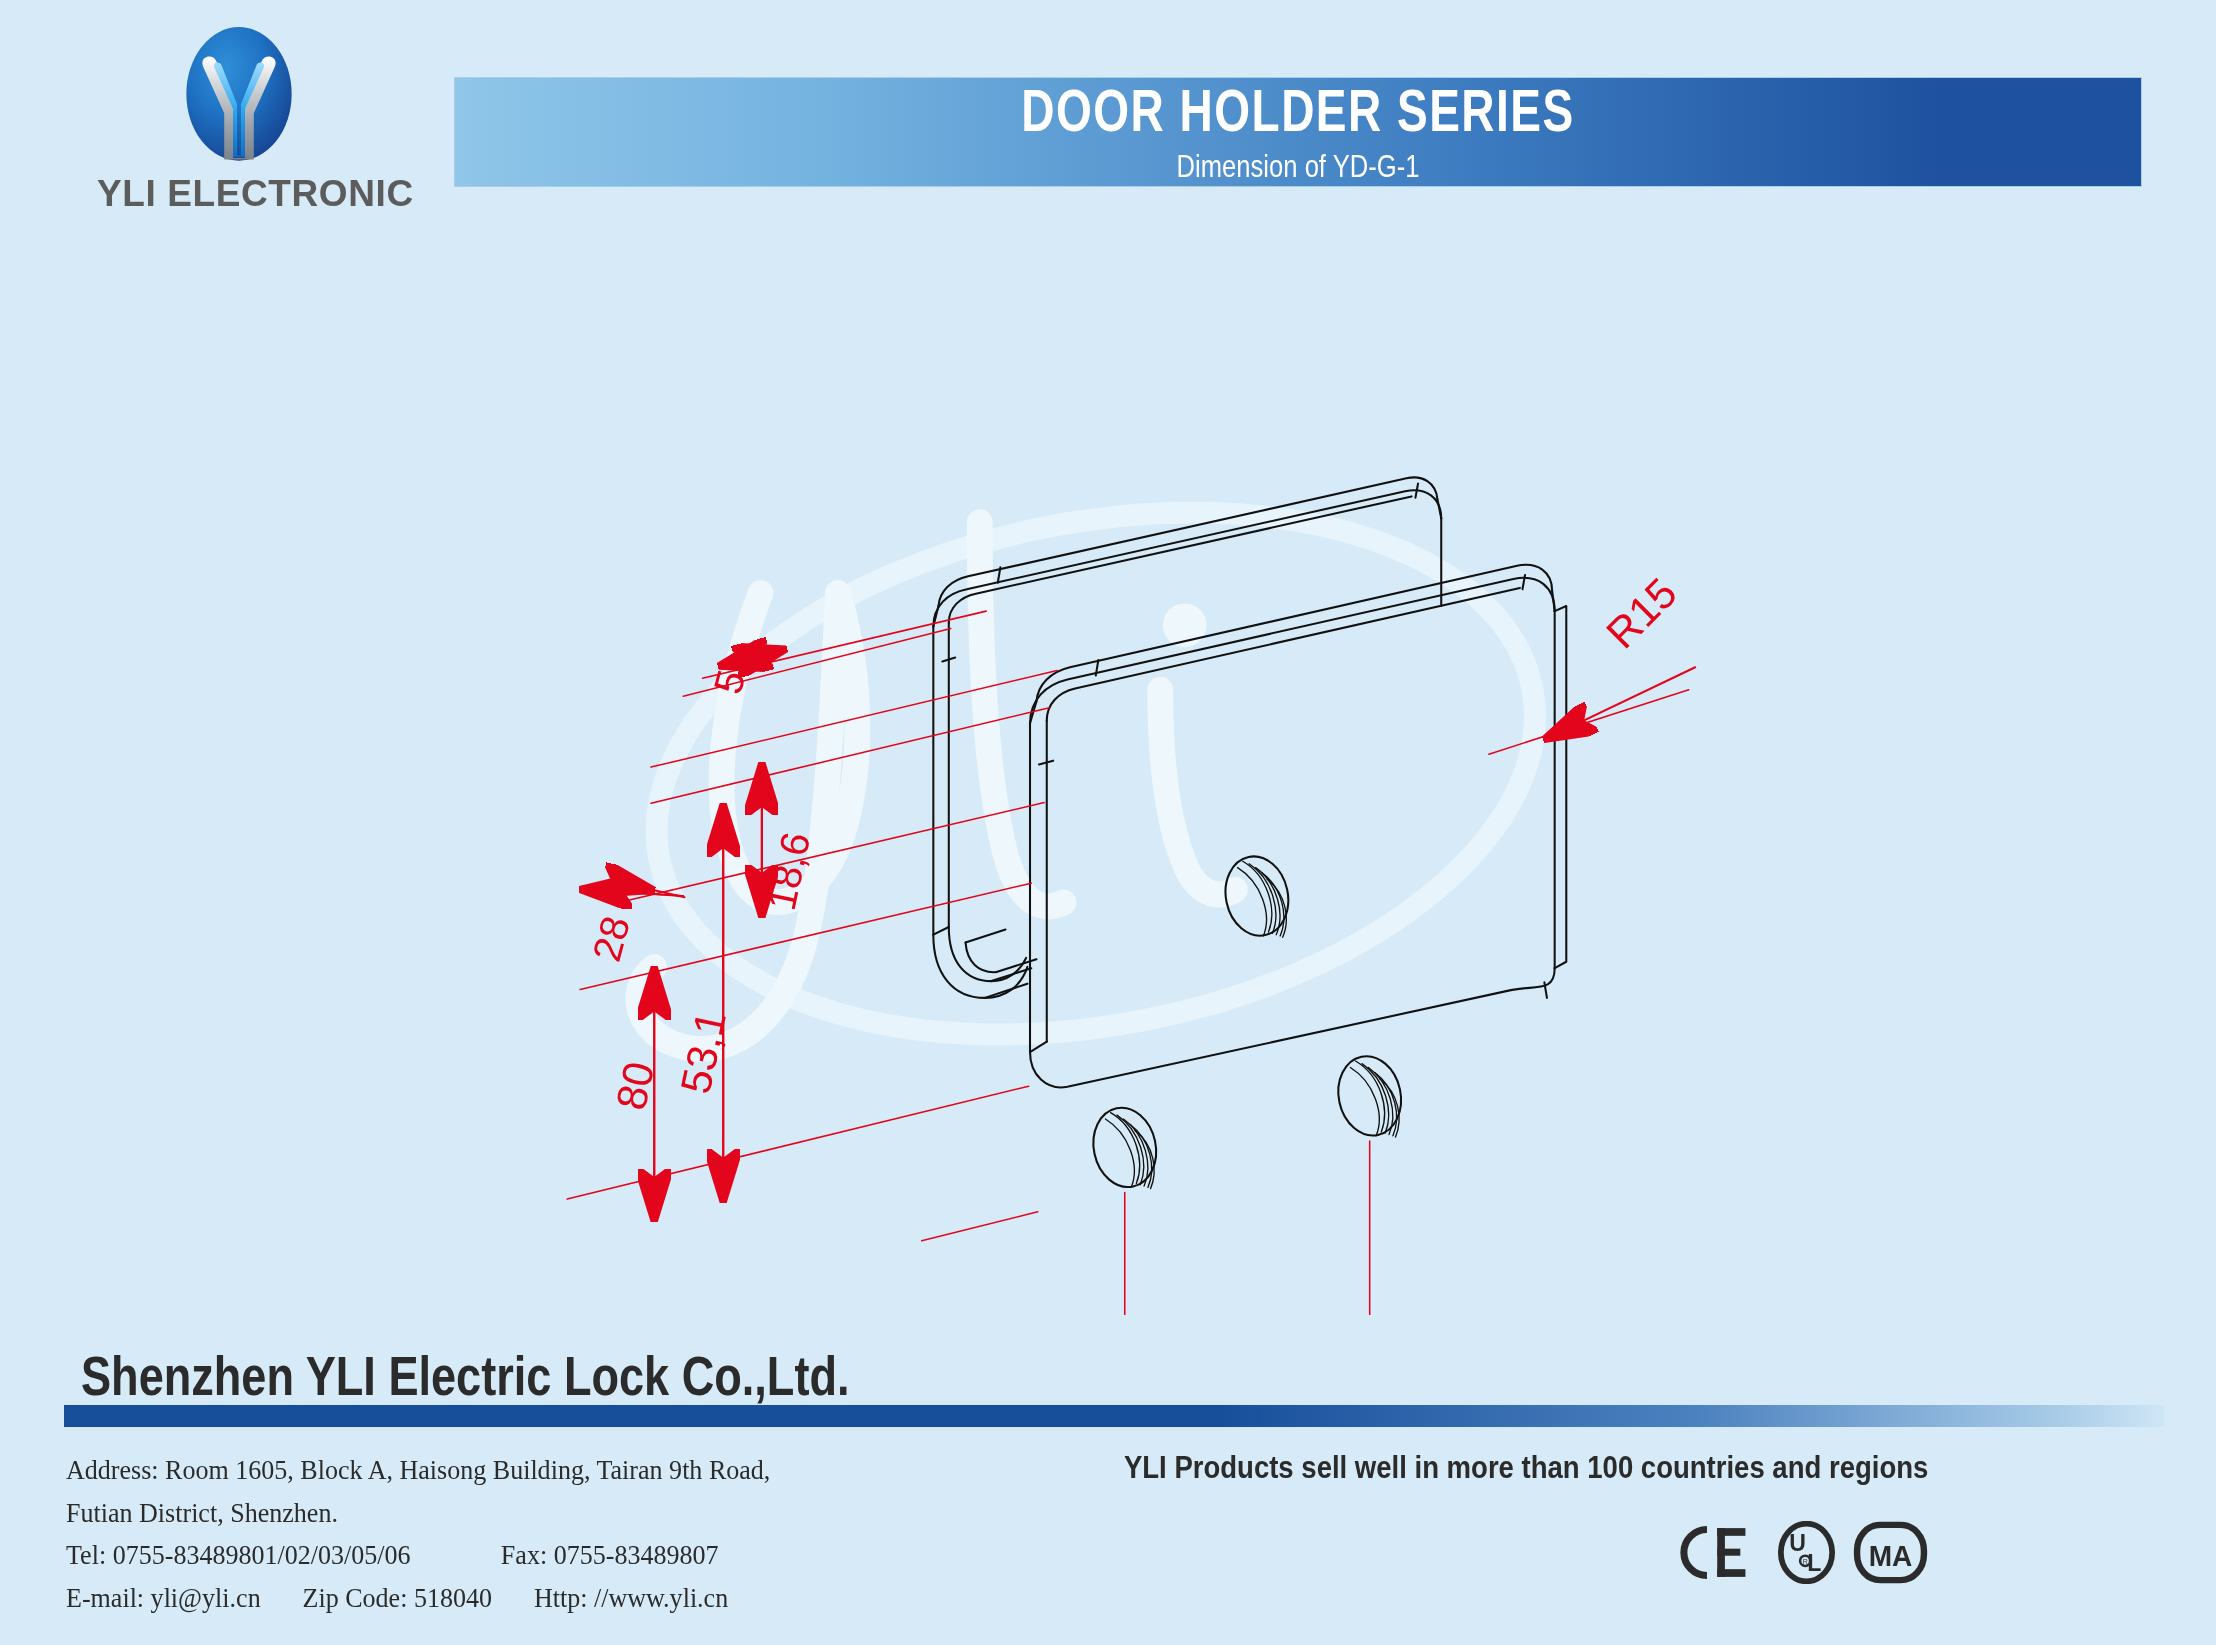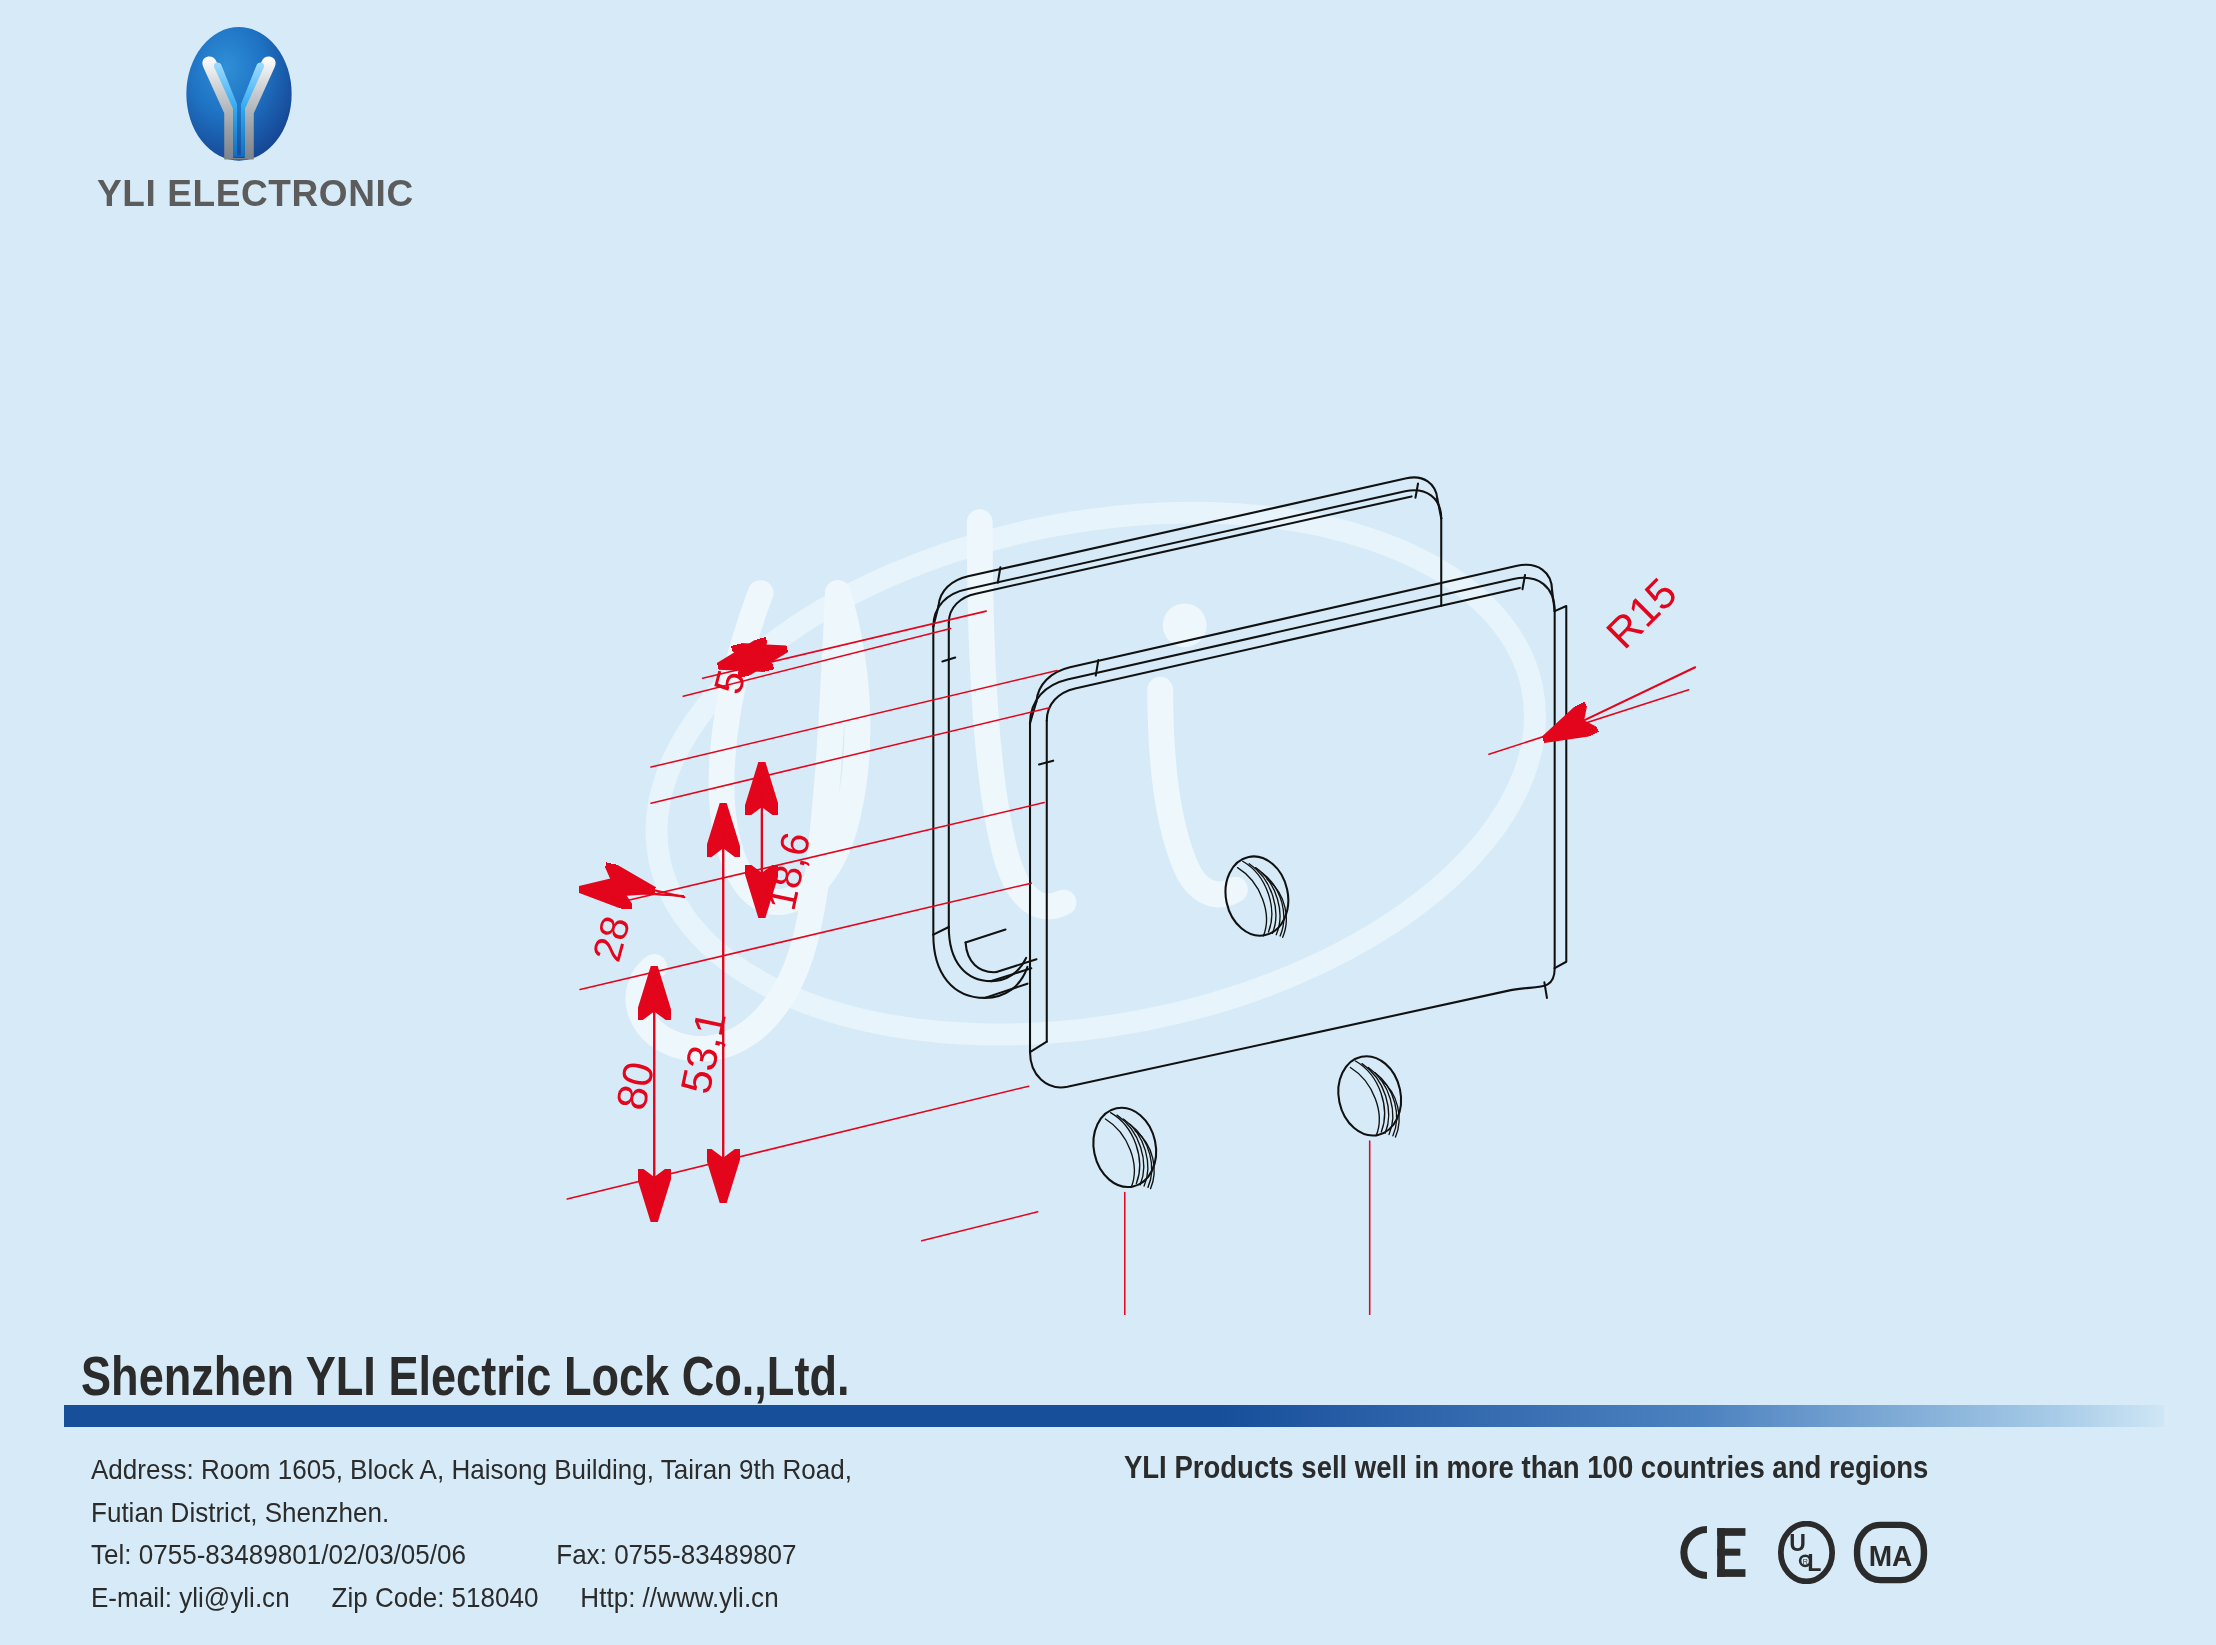--- a/index.html
+++ b/index.html
@@ -52,21 +52,21 @@
     position:absolute;left:81px;top:42px;
     color:#2b2b2b;font-size:55px;font-weight:bold;
     transform:scaleX(.82);transform-origin:left top;
     white-space:nowrap;
   }
   #footer-rule{
     position:absolute;left:64px;top:1405px;width:2100px;height:22px;
     background:linear-gradient(to right,#184f9b 0%,#184f9b 55%,#4d82c0 78%,#a8cce8 95%,#cfe6f5 100%);
   }
 
-  #address-block{position:absolute;left:91px;top:147px;width:967px;color:#2b2b2b;}
+  #address-block{position:absolute;left:66px;top:147px;width:967px;color:#2b2b2b;font-family:Liberation Serif, serif;}
   .addr-line{
     font-size:28px;line-height:1.52;white-space:nowrap;
     transform:scaleX(.93);transform-origin:left top;
   }
   .addr-row{display:flex;white-space:nowrap;}
   .tel-gap{display:inline-block;width:97px;}
   .email-gap{display:inline-block;width:45px;}
   .zip-gap{display:inline-block;width:45px;}
 
   #tagline{
@@ -116,20 +116,24 @@
                    C152 66 150 70 148 74 L118 140 L118 212 L72 212 L72 140 L42 74 C40 70 38 66 38 62 Z" fill="url(#metal1)"></path>
 
           <path d="M56 66 C56 60 66 59 68 66 L92 126 L92 206 L98 206 L98 126 L122 66
                    C124 59 134 60 134 66 C134 68 133 70 132 72 L104 134 L104 208 L86 208 L86 134 L58 72
                    C57 70 56 68 56 66 Z" fill="url(#cyan1)"></path>
         </svg>
       </div>
       <div id="logo-wordmark">YLI ELECTRONIC</div>
     </div>
 
+    <div id="title-banner">
+      <div id="banner-title">DOOR HOLDER SERIES</div>
+      <div id="banner-subtitle">Dimension of YD-G-1</div>
+    </div>
   </div>
 
   <div id="drawing-area">
     <svg id="drawing-svg" viewBox="0 0 3438 1660">
 
       <g opacity="1">
         <g fill="none" stroke="#e8f4fb" stroke-width="34" stroke-linecap="round">
 
           <ellipse cx="1700" cy="820" rx="690" ry="390" transform="rotate(-11 1700 820)"></ellipse>
         </g>

